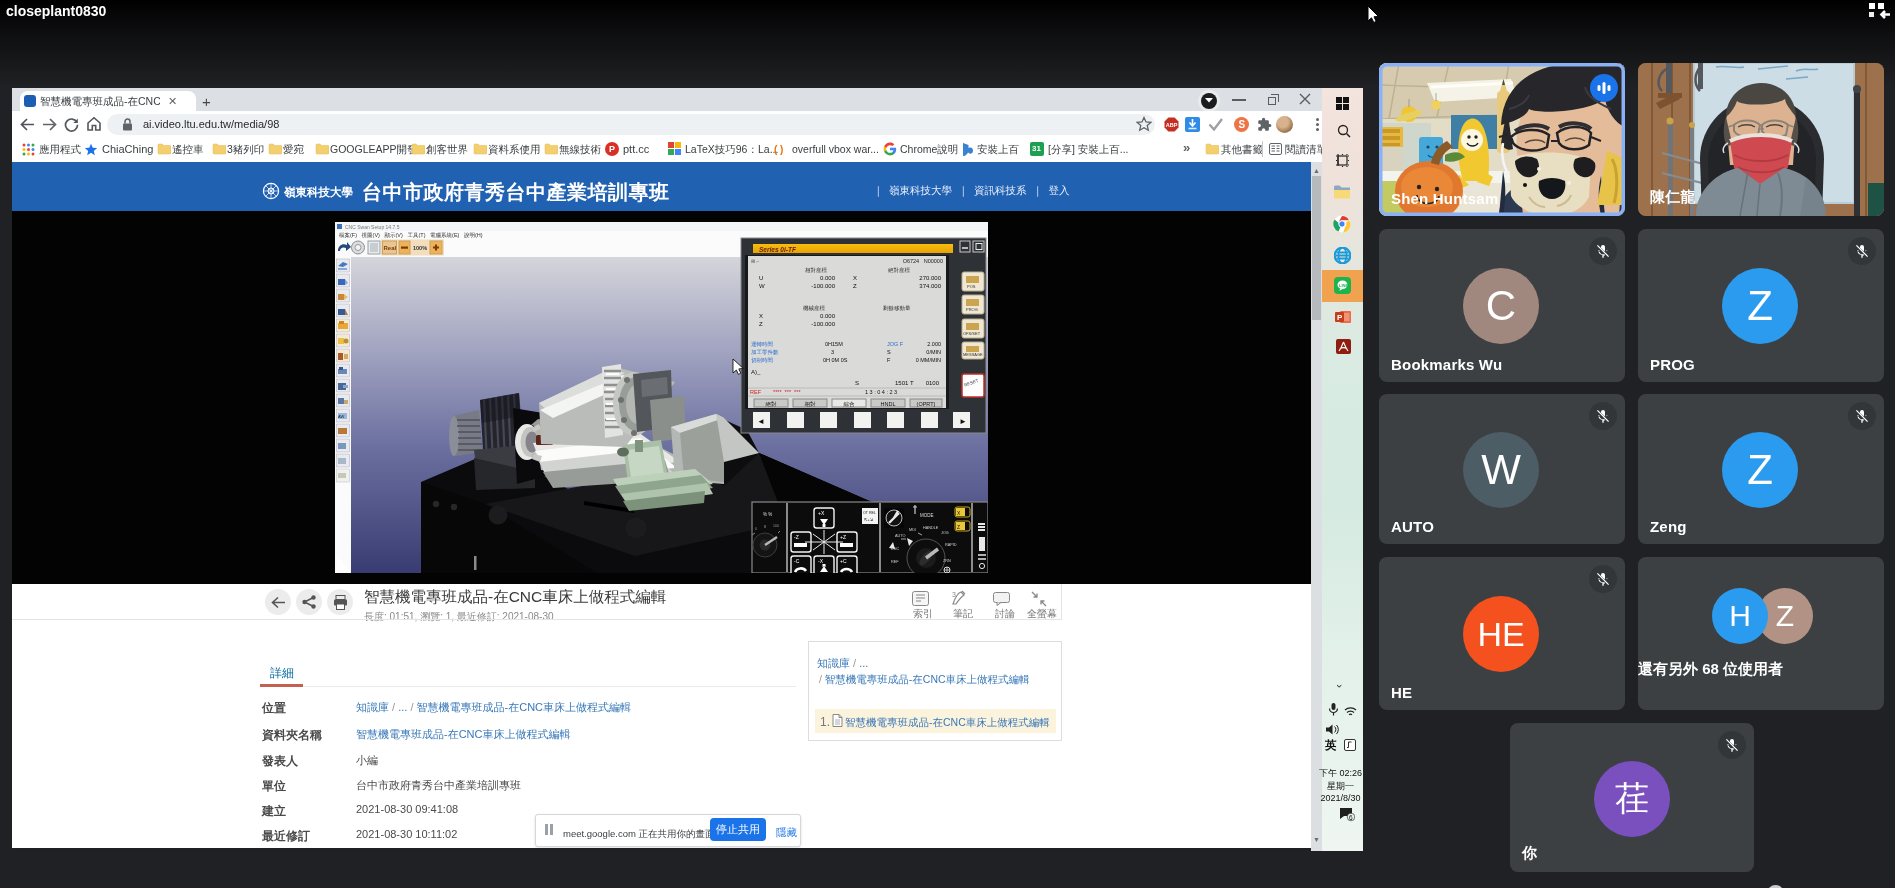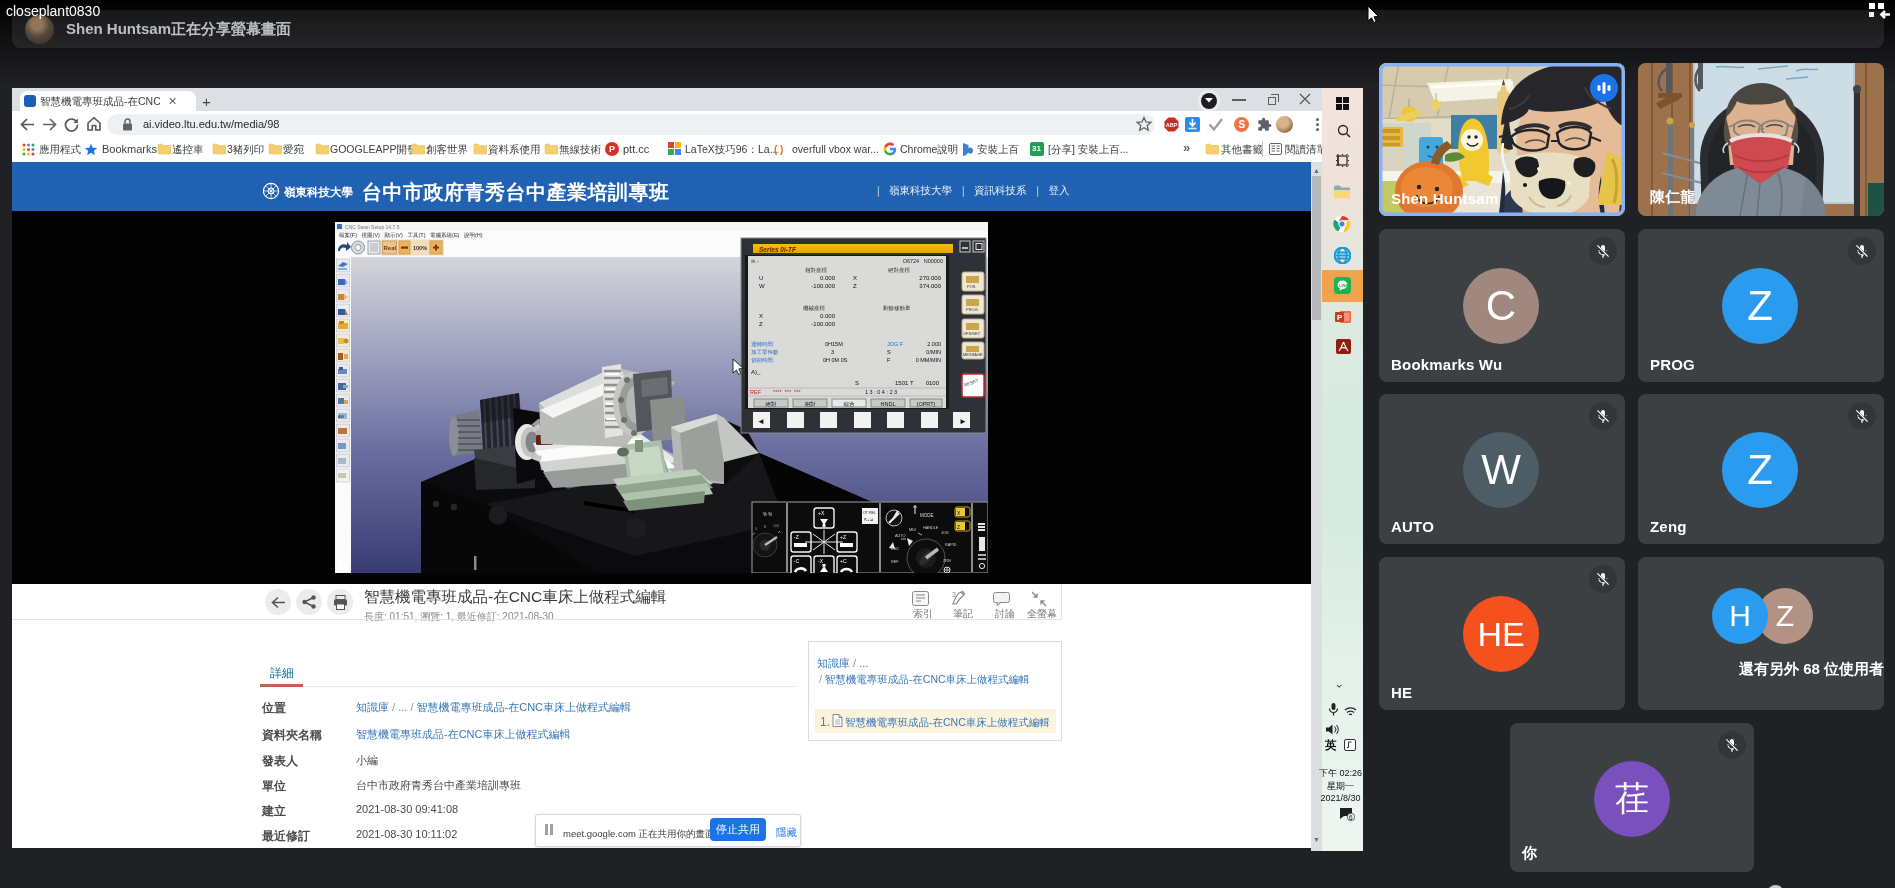--- a/index.html
+++ b/index.html
@@ -1,20 +1,20 @@
 <!DOCTYPE html>
 <html><head><meta charset="utf-8">
 <style>
 *{margin:0;padding:0;box-sizing:border-box}
 html,body{width:1895px;height:888px;overflow:hidden;background:#202124;font-family:"Liberation Sans",sans-serif}
 .abs{position:absolute}
 #stage{position:relative;width:1895px;height:888px;overflow:hidden}
 
 #topgrad{left:0;top:0;width:1895px;height:88px;background:linear-gradient(#000 0%,rgba(0,0,0,.55) 40%,rgba(32,33,36,0) 100%)}
-#userid{left:6px;top:3px;color:#fff;font-size:14px;font-weight:normal}
+#userid{left:6px;top:3px;color:#fff;font-size:14px;font-weight:bold}
 #toast{left:12px;top:10px;width:1872px;height:38px;border-radius:8px;background:rgba(255,255,255,.08)}
 #toastav{left:13px;top:5px;width:29px;height:29px;border-radius:50%;background:radial-gradient(circle at 42% 32%,#93765a 0 20%,#55483c 48%,#302a25 100%);overflow:hidden}
 #toasttxt{left:54px;top:10px;color:#bcc0c4;font-size:15px;font-weight:bold}
 
 #screen{left:12px;top:88px;width:1351px;height:763px;background:#fff;overflow:hidden}
 
 #tabstrip{left:0;top:0;width:1310px;height:23px;background:#dcdfe3}
 #tab{left:8px;top:3px;width:176px;height:20px;background:#fff;border-radius:8px 8px 0 0}
 #tabtitle{left:20px;top:4px;font-size:10.5px;color:#3c4043;white-space:nowrap;overflow:hidden;width:120px}
 #addrbar{left:0;top:23px;width:1310px;height:27px;background:#fff}
@@ -48,24 +48,20 @@
       <defs>
 <symbol id="folder" viewBox="0 0 14 14">
           <path d="M1 3 a1 1 0 0 1 1-1 h3.2 l1.3 1.5 H13 a1 1 0 0 1 1 1 V11 a1 1 0 0 1-1 1 H2 a1 1 0 0 1-1-1 Z" fill="#f3cf70" stroke="#e5b94d" stroke-width=".5"></path>
         </symbol>
 <symbol id="micoff" viewBox="0 0 24 24">
           <path fill="#fff" d="M12 14a3 3 0 0 0 3-3V6a3 3 0 0 0-6 0v1.2l6 6Zm-7-3h1.7c0 .6.1 1.1.3 1.6l-1.3 1.3A6.7 6.7 0 0 1 5 11Zm12.3 1.3A5.3 5.3 0 0 0 19 11h-1.7c0 .5-.1 1-.3 1.4ZM4.3 3 3 4.3 19.7 21l1.3-1.3ZM11 18.9V22h2v-3.1a7 7 0 0 0 2.3-.7l-1.6-1.6a5.3 5.3 0 0 1-6.9-4.2H5a7 7 0 0 0 6 5.5Z"></path>
         </symbol>
 </defs>
     </svg>
 <div class="abs" id="topgrad"></div>
-<div class="abs" id="toast">
-      <div class="abs" id="toastav"></div>
-      <div class="abs" id="toasttxt">Shen Huntsam正在分享螢幕畫面</div>
-    </div>
 <div class="abs" id="userid">closeplant0830</div>
 <svg class="abs" style="left:1869px;top:3px" width="22" height="17" viewBox="0 0 22 17">
       <rect x="0" y="0" width="6" height="6" fill="#fff"></rect>
       <rect x="9" y="0" width="6" height="6" fill="#fff"></rect>
       <rect x="0" y="9" width="5" height="5" fill="#eee"></rect>
       <path d="M21 11.5 L13 11.5 M16 8 L12.5 11.5 L16 15" stroke="#fff" stroke-width="2.6" fill="none"></path>
     </svg>
 <svg class="abs" style="left:1367px;top:6px" width="14" height="20" viewBox="0 0 14 20">
       <path d="M1 0 L1 15 L4.5 11.8 L6.8 16.5 L9.2 15.4 L7 10.8 L11.5 10.5 Z" fill="#fff" stroke="#000" stroke-width="1"></path>
     </svg>
@@ -146,21 +142,21 @@
           <circle cx="11" cy="6.5" r="1.5" fill="#4285f4"></circle>
           <circle cx="2" cy="11" r="1.5" fill="#34a853"></circle>
           <circle cx="6.5" cy="11" r="1.5" fill="#fbbc05"></circle>
           <circle cx="11" cy="11" r="1.5" fill="#ea4335"></circle>
         </g>
       </svg>
   <div class="bmk" style="left:27px">應用程式</div>
   <svg class="abs" style="left:72px;top:55px" width="14" height="14" viewBox="0 0 16 16">
         <path d="M8 0.8 L10 5.4 L15 5.8 L11.2 9 L12.4 13.9 L8 11.2 L3.6 13.9 L4.8 9 L1 5.8 L6 5.4 Z" fill="#1a73e8"></path>
       </svg>
-  <div class="bmk" style="left:90px;font-size:11px">Bookmarks</div>
+  <div class="bmk" style="left:90px;font-size:11px">ChiaChing</div>
   <svg class="fold" style="left:145px">
         <use href="#folder"></use>
       </svg>
       <div class="bmk" style="left:160px">遙控車</div>
   <svg class="fold" style="left:200px">
         <use href="#folder"></use>
       </svg>
       <div class="bmk" style="left:215px">3豬列印</div>
   <svg class="fold" style="left:256px">
         <use href="#folder"></use>
@@ -876,21 +872,21 @@
  <div class="tname">HE</div>
  <div class="micoff" style="left:210px;top:8px">
         <svg width="16" height="16" viewBox="0 0 24 24">
           <use href="#micoff"></use>
         </svg>
       </div>
 </div>
 <div class="tile" id="t8" style="left:1638px;top:557px;width:246px;height:153px">
  <div class="avat" style="left:74px;top:31px;width:56px;height:56px;background:#2b9bef;font-size:30px;z-index:1">H</div>
  <div class="avat" style="left:119px;top:31px;width:56px;height:56px;background:#b39286;font-size:30px">Z</div>
- <div class="abs" style="left:0;top:103px;width:246px;text-align:right;color:#fff;font-size:15px;font-weight:bold">還有另外 68 位使用者</div>
+ <div class="abs" style="left:0;top:103px;width:246px;text-align:left;color:#fff;font-size:15px;font-weight:bold">還有另外 68 位使用者</div>
 </div>
 <div class="tile" id="t9" style="left:1510px;top:723px;width:244px;height:149px">
  <div class="avat" style="left:84px;top:38px;width:76px;height:76px;background:#7a4fbe;font-size:34px">荏</div>
  <div class="tname">你</div>
  <div class="micoff" style="left:208px;top:8px">
         <svg width="16" height="16" viewBox="0 0 24 24">
           <use href="#micoff"></use>
         </svg>
       </div>
 </div>

